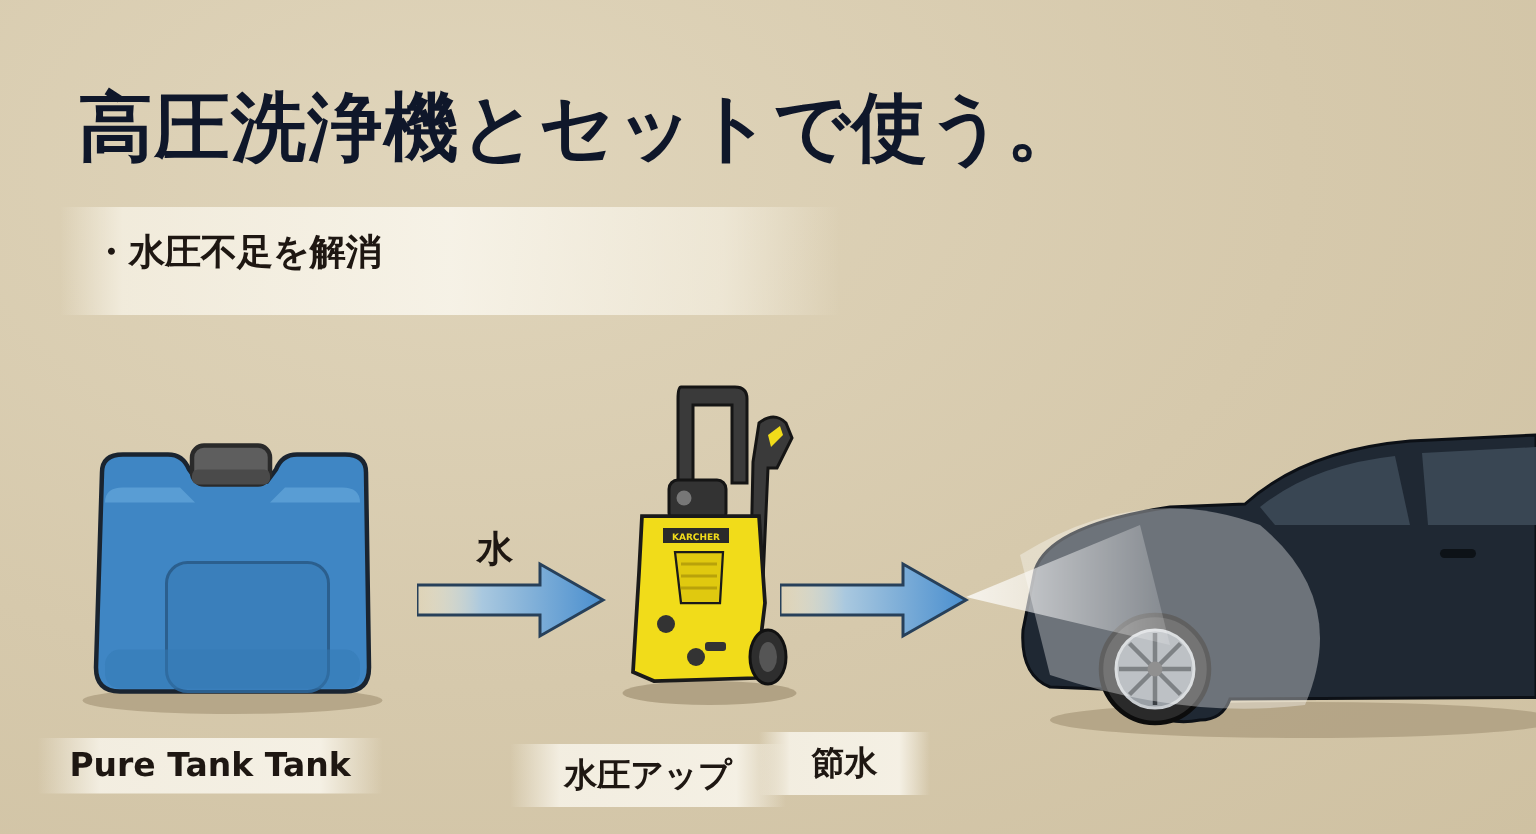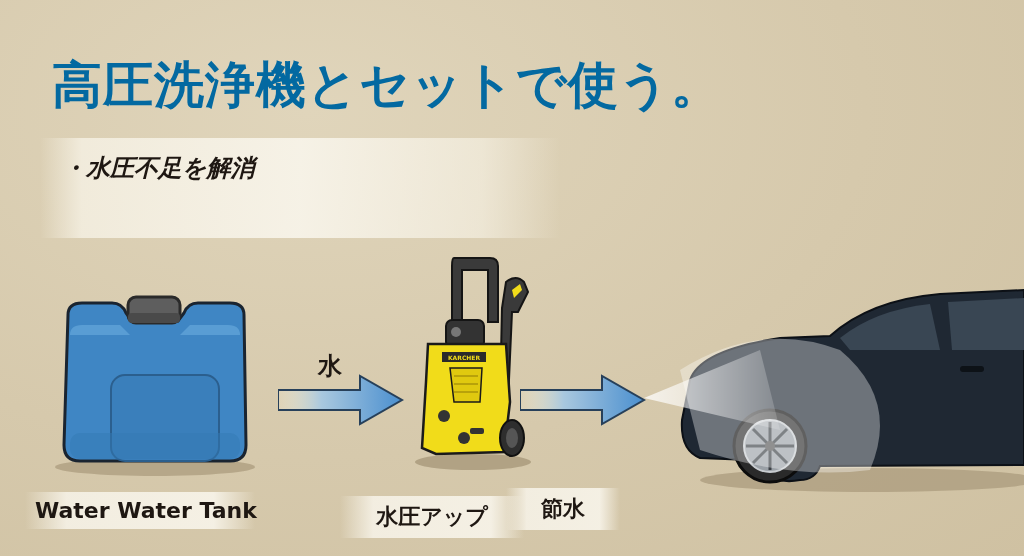--- a/index.html
+++ b/index.html
@@ -1,23 +1,23 @@
 <!DOCTYPE html>
 <html><head>
 <meta charset="utf-8">
 <style>
   html,body{margin:0;padding:0;}
   body{width:1024px;height:556px;overflow:hidden;position:relative;
     background:#d8ccb0;
     background-image:radial-gradient(ellipse at 30% 20%, #e0d5bb 0%, #d6c9ac 55%, #cfc1a2 100%);
     font-family:"DejaVu Sans","Liberation Sans",sans-serif;color:#1e1712;}
-  .title{position:absolute;left:52px;top:52px;font-size:50px;font-weight:bold;letter-spacing:1px;color:#0369a1;white-space:nowrap;}
-  .bullets{position:absolute;left:40px;top:138px;width:520px;height:100px;
+  .title{position:absolute;left:52px;top:52px;font-size:50px;font-weight:bold;letter-spacing:1px;color:#0f172a;white-space:nowrap;}
+  .bullets{position:absolute;left:40px;top:138px;width:520px;height:72px;
     background:linear-gradient(90deg, rgba(255,255,255,0.0) 0%, rgba(248,244,232,0.75) 8%, rgba(250,247,238,0.85) 50%, rgba(248,244,232,0.6) 85%, rgba(255,255,255,0) 100%);
-    padding-top:10px;box-sizing:border-box;font-style:italic;}
+    padding-top:10px;box-sizing:border-box;}
   .bullet{font-size:24px;font-weight:bold;line-height:40px;padding-left:22px;white-space:nowrap;color:#1e1712;}
   .label{position:absolute;font-size:22px;font-weight:bold;color:#1e1712;white-space:nowrap;text-align:center;
     background:linear-gradient(90deg, rgba(255,255,255,0) 0%, rgba(250,247,238,0.8) 18%, rgba(250,247,238,0.85) 82%, rgba(255,255,255,0) 100%);
     padding:6px 22px;}
   .water-label{position:absolute;left:318px;top:350px;font-size:24px;font-weight:bold;color:#1e1712;}
   .abs{position:absolute;}
 </style>
 </head>
 <body>
 
@@ -30,21 +30,21 @@
 <svg class="abs" style="left:50px;top:295px" width="210" height="185" viewBox="0 0 210 185">
   <ellipse cx="105" cy="172" rx="100" ry="9" fill="#a8987a" opacity="0.7"></ellipse>
   <path d="M18 20 Q18 8 32 8 L62 8 Q72 8 76 18 L82 26 L128 26 L134 18 Q138 8 148 8 L180 8 Q194 8 194 20 L196 150 Q196 166 180 166 L30 166 Q14 166 14 150 Z" fill="#3f86c4" stroke="#1a2430" stroke-width="3"></path>
   <path d="M20 40 Q20 30 32 30 L70 30 L80 40 Z" fill="#6aaee0" opacity="0.6"></path>
   <path d="M190 40 Q190 30 178 30 L140 30 L130 40 Z" fill="#6aaee0" opacity="0.6"></path>
   <rect x="61" y="80" width="108" height="86" rx="14" fill="#3a7fbb" stroke="#2b5f8e" stroke-width="2"></rect>
   <rect x="20" y="138" width="170" height="26" rx="10" fill="#3479b4" opacity="0.5"></rect>
   <rect x="78" y="2" width="52" height="26" rx="8" fill="#5e5e5e" stroke="#2a2a2a" stroke-width="3"></rect>
   <rect x="78" y="18" width="52" height="10" rx="4" fill="#4a4a4a"></rect>
 </svg>
-<div class="label" style="left:25px;top:492px;width:210px;padding-left:10px;padding-right:10px;">Water Water Tank</div>
+<div class="label" style="left:25px;top:492px;width:210px;padding-left:10px;padding-right:10px;">Pure Tank Tank</div>
 
 <div class="water-label">水</div>
 <svg class="abs" style="left:278px;top:372px" width="130" height="56" viewBox="0 0 130 56">
   <defs>
     <linearGradient id="ag1" x1="0" x2="1" y1="0" y2="0">
       <stop offset="0" stop-color="#f6f0d8" stop-opacity="0.2"></stop>
       <stop offset="0.35" stop-color="#a9c8df"></stop>
       <stop offset="1" stop-color="#4a8fcf"></stop>
     </linearGradient>
   </defs>

